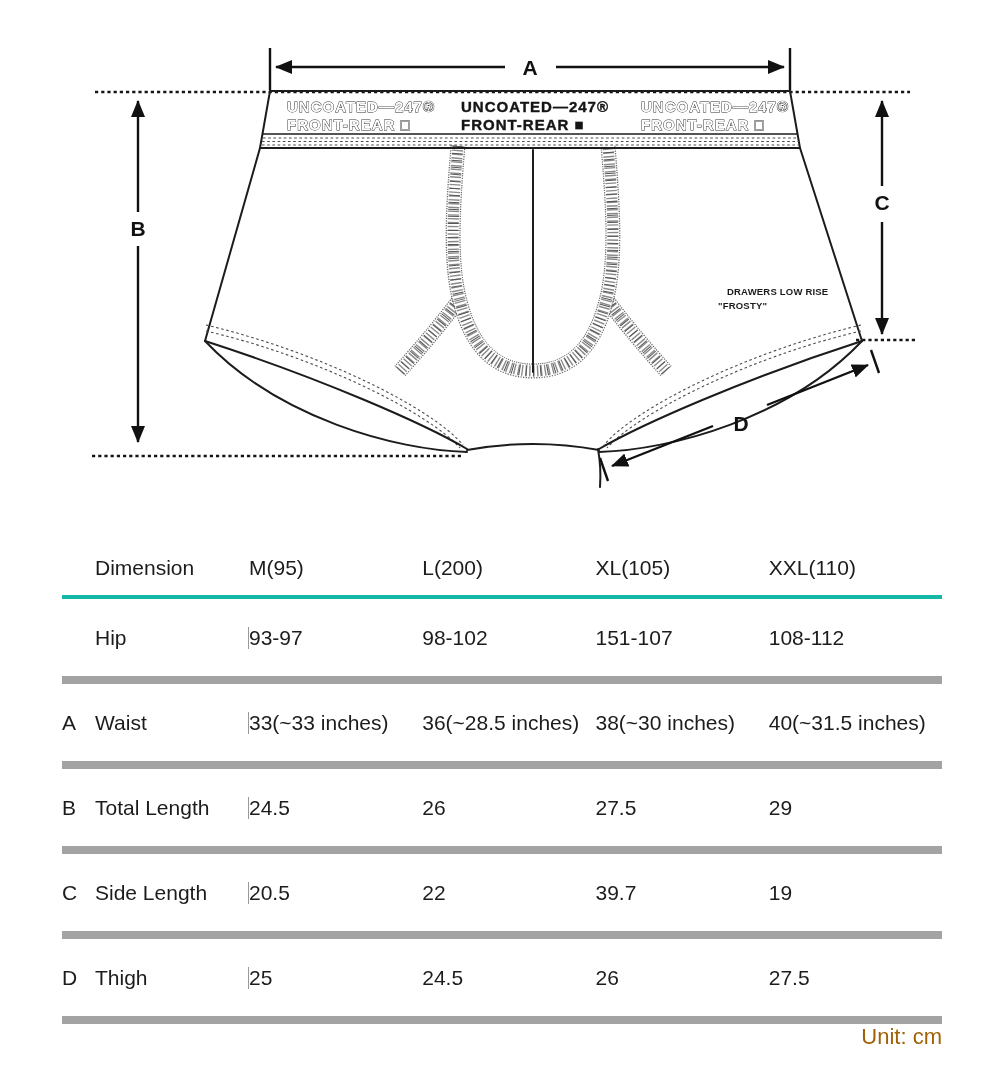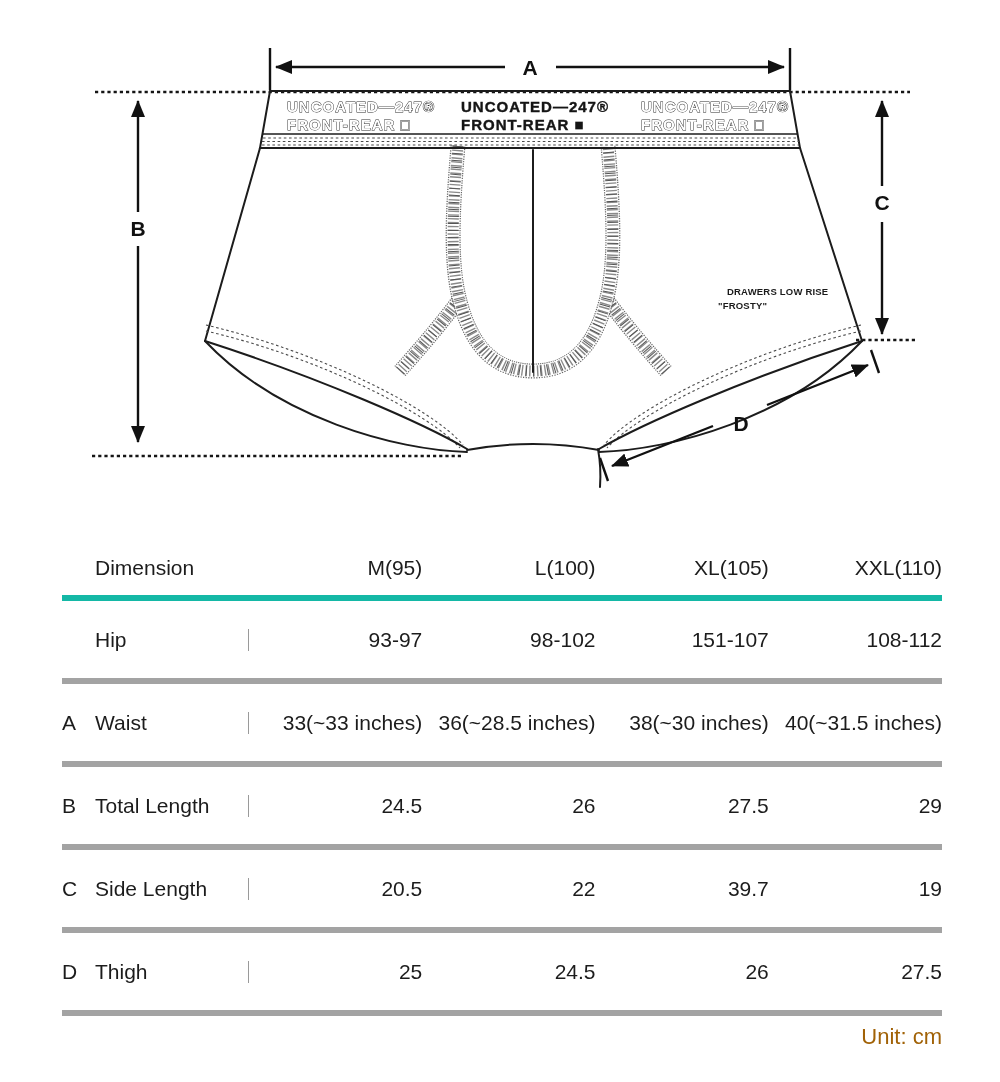--- a/index.html
+++ b/index.html
@@ -20,27 +20,27 @@
   .st{stroke:#4a4a4a;stroke-width:1.1;fill:none;stroke-dasharray:2.6 2.6;}
   .dot{stroke:#151515;stroke-width:2.6;fill:none;stroke-dasharray:3.2 3;}
   .dim{stroke:#111;stroke-width:2.4;fill:none;}
   .band-edge{stroke:#666;stroke-width:15;fill:none;stroke-dasharray:1.2 1.2;}
   .band-base{stroke:#ffffff;stroke-width:12.5;fill:none;}
   .band-rung{stroke:#8a8a8a;stroke-width:11;fill:none;stroke-dasharray:1.4 2.4;}
   .band-rung2{stroke:#555;stroke-width:11;fill:none;stroke-dasharray:1 6;}
 
   .size-table{position:absolute;left:62px;top:540px;width:880px;font-size:21px;}
   .trow{display:flex;align-items:center;}
-  .trow.header{height:55px;border-bottom:6px solid #14b8a6;}
-  .trow.data{height:77px;border-bottom:6px solid #a3a3a3;}
+  .trow.header{height:55px;border-bottom:4px solid #14b8a6;}
+  .trow.data{height:77px;border-bottom:8px solid #a3a3a3;}
   .cell{white-space:nowrap;}
   .cell.lbl{width:187px;position:relative;display:flex;align-items:center;align-self:stretch;}
   .letter{width:33px;flex:0 0 33px;}
   .sep{position:absolute;right:0;top:50%;margin-top:-11px;width:1px;height:22px;background:#9a9a9a;}
-  .cell.val{flex:1;text-align:right;}
+  .cell.val{flex:1;text-align:left;}
   .unit{position:absolute;top:1024px;right:58px;font-size:22px;color:#a16207;}
 </style>
 </head>
 <body>
 
 <div class="diagram-wrap">
 <svg width="1000" height="515" viewBox="0 0 1000 515">
   <defs>
     <marker id="ah" markerUnits="userSpaceOnUse" markerWidth="18" markerHeight="14" refX="16" refY="7" orient="auto">
       <path d="M0,0 L17,7 L0,14 Z" fill="#111"></path>
@@ -137,21 +137,21 @@
 </svg>
 </div>
 
 <div class="size-table">
   <div class="trow header">
     <div class="cell lbl">
       <span class="letter"></span>
       <span>Dimension</span>
     </div>
     <div class="cell val">M(95)</div>
-    <div class="cell val">L(100)</div>
+    <div class="cell val">L(200)</div>
     <div class="cell val">XL(105)</div>
     <div class="cell val">XXL(110)</div>
   </div>
 
   <div class="trow data">
     <div class="cell lbl">
       <span class="letter"></span>
       <span>Hip</span>
       <span class="sep"></span>
     </div>

